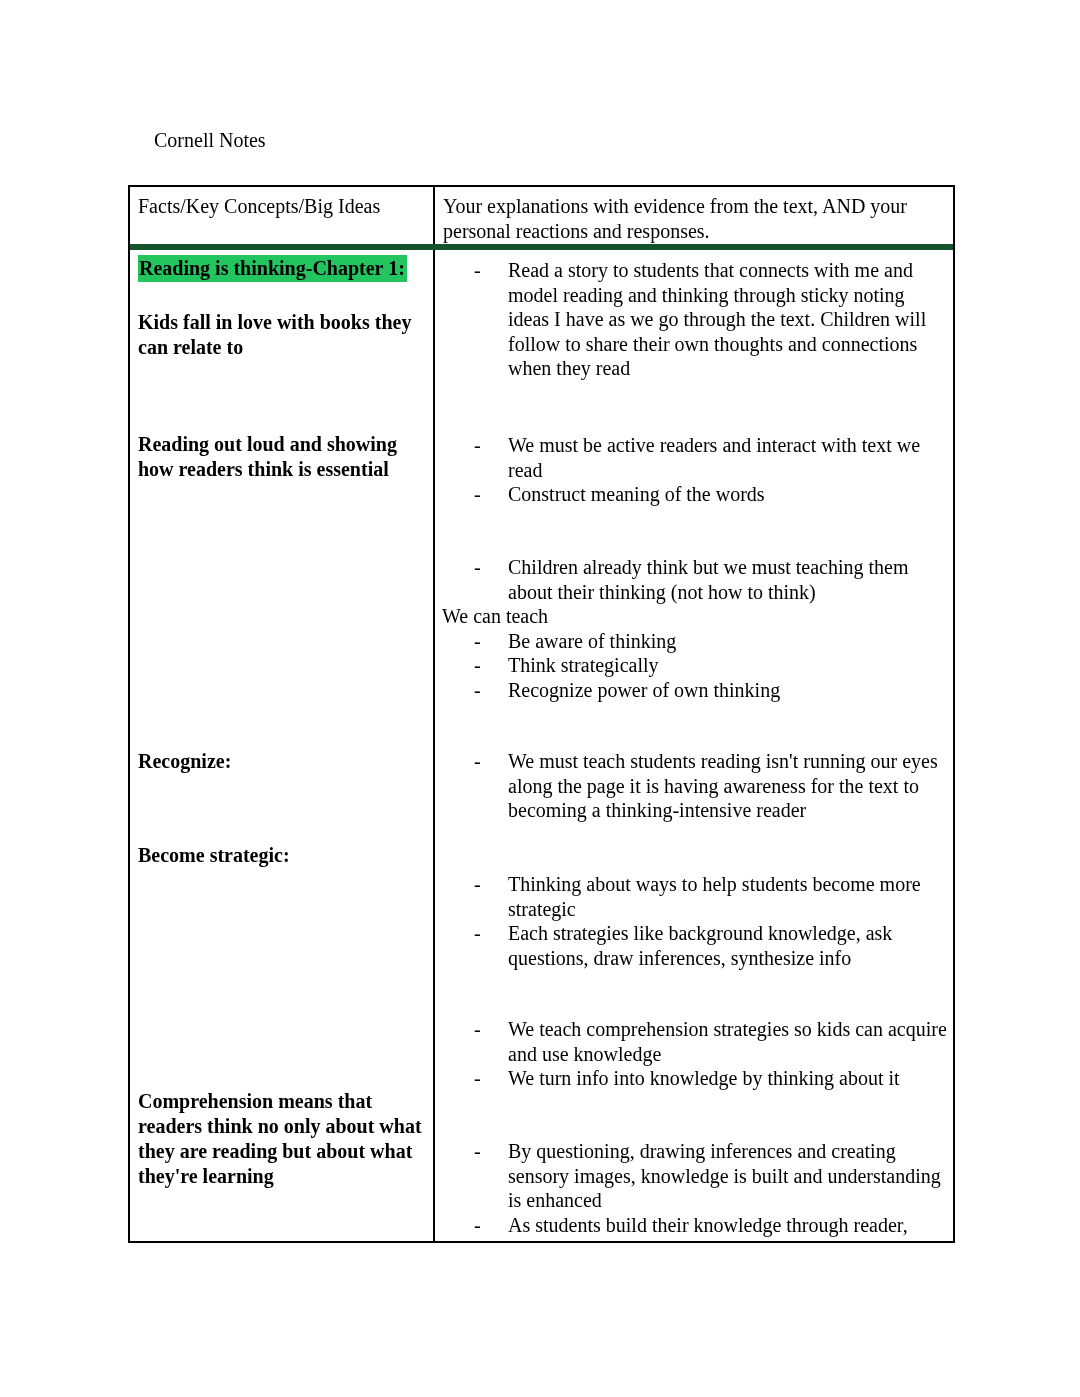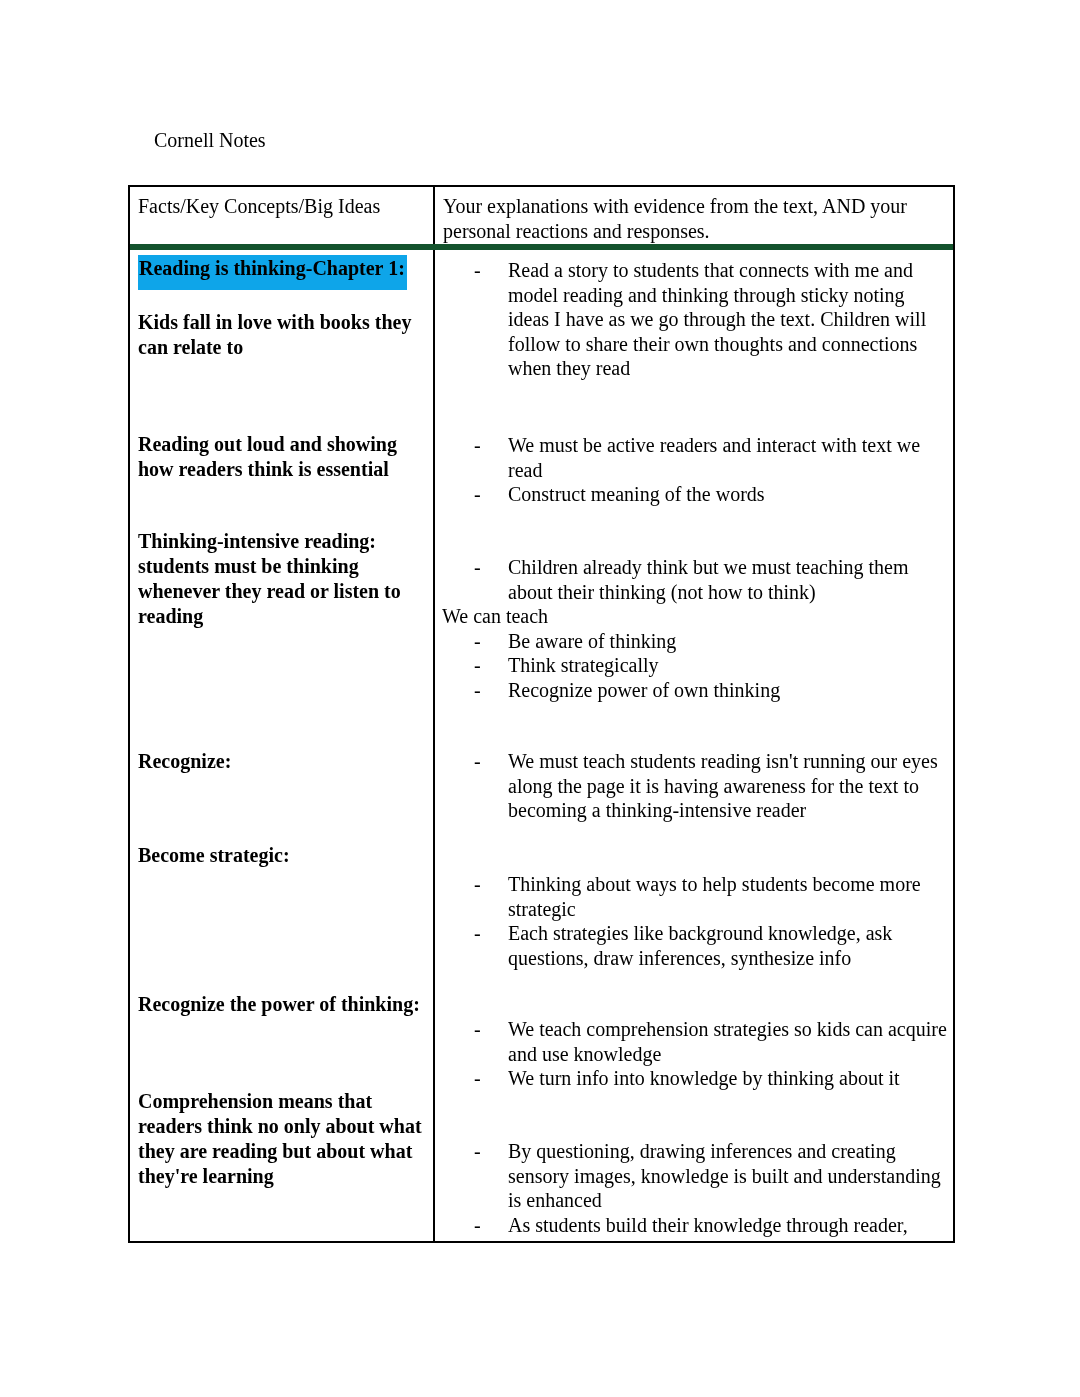--- a/index.html
+++ b/index.html
@@ -25,22 +25,22 @@
 
   .hcell{ padding:7px 8px 0 8px; font-size:20px; line-height:25px; }
 
   .content-row .cell-left, .content-row .cell-right{ position:relative; }
 
   .lblock{
     position:absolute; left:8px; right:6px;
     font-size:20px; line-height:25px; font-weight:700;
   }
   .hl{
-    background:#0ea5e9;
-    padding:2px 2px 11px 1px;
+    background:#22c55e;
+    padding:2px 2px 3px 1px;
   }
 
   .rgroup{
     position:absolute; left:0; right:6px;
     font-size:20px; line-height:24.5px;
   }
   .ritem.bullet{ position:relative; padding-left:73px; }
   .ritem.bullet .dash{ position:absolute; left:39px; top:0; }
   .ritem.plain{ padding-left:7px; }
 
@@ -74,24 +74,22 @@
     <div class="cell-left hcell">Facts/Key Concepts/Big Ideas</div>
     <div class="cell-right hcell">Your explanations with evidence from the text, AND your personal reactions and responses.</div>
   </div>
 
   <div class="trow content-row">
 
     <div class="cell-left">
       <div class="lblock" id="L0"><span class="hl">Reading is thinking-Chapter 1:</span></div>
       <div class="lblock" id="L1">Kids fall in love with books they can relate to</div>
       <div class="lblock" id="L2">Reading out loud and showing how readers think is essential</div>
-      <div class="lblock" id="L3">Thinking-intensive reading: students must be thinking whenever they read or listen to reading</div>
       <div class="lblock" id="L4">Recognize:</div>
       <div class="lblock" id="L5">Become strategic:</div>
-      <div class="lblock" id="L6">Recognize the power of thinking:</div>
       <div class="lblock" id="L7">Comprehension means that readers think no only about what they are reading but about what they're learning</div>
     </div>
 
     <div class="cell-right">
 
       <div class="rgroup" id="R0">
         <div class="ritem bullet"><span class="dash">-</span><span>Read a story to students that connects with me and model reading and thinking through sticky noting ideas I have as we go through the text. Children will follow to share their own thoughts and connections when they read</span></div>
       </div>
 
       <div class="rgroup" id="R1">

